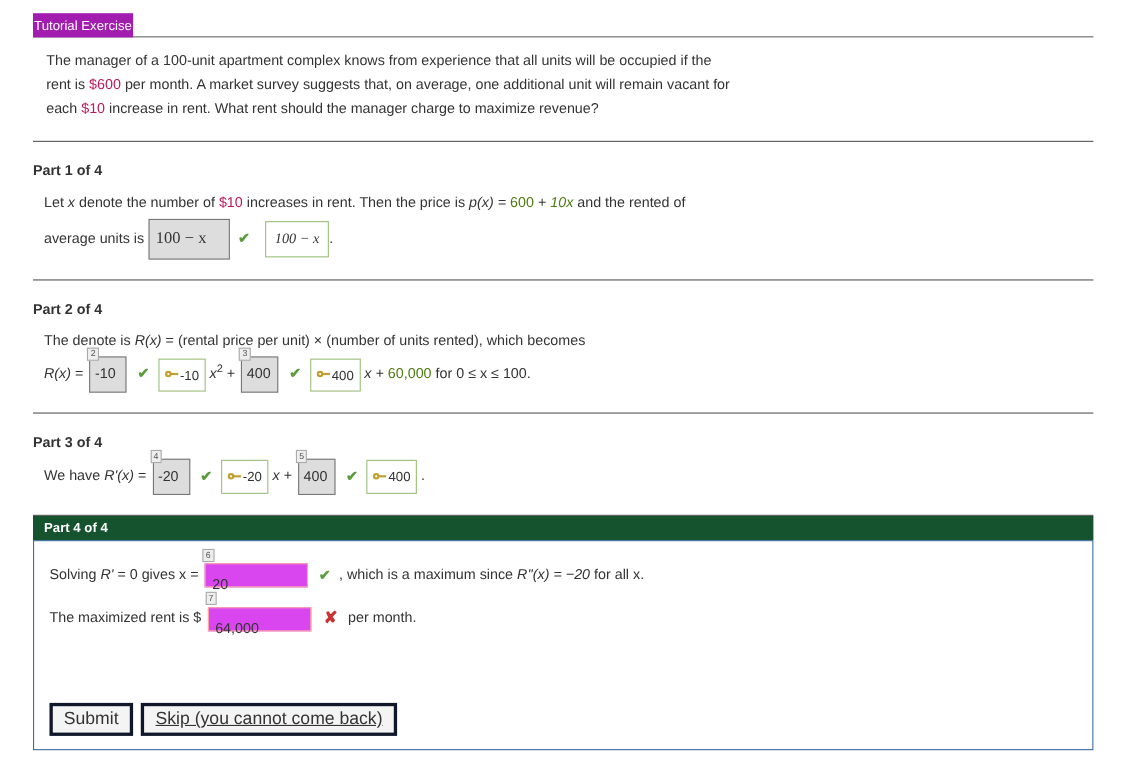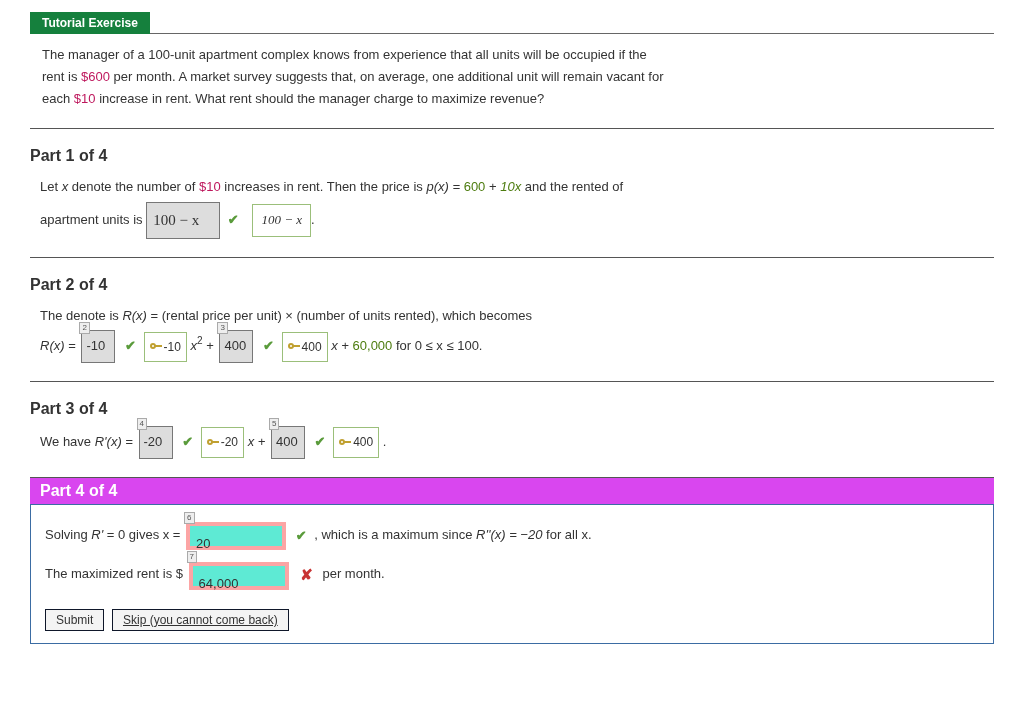--- a/index.html
+++ b/index.html
@@ -4,42 +4,42 @@
 <style>
   body {
     font-family: Verdana, Arial, sans-serif;
     font-size: 13px;
     color: #333;
     background: #fff;
     margin: 0;
     padding: 12px 30px;
   }
   .section-header {
-    background: #15803d;
+    background: #a21caf;
     color: #fff;
-    font-weight: bold;
-    padding: 4px 12px;
+    font-weight: normal;
+    padding: 4px 1px;
     display: inline-block;
     font-size: 12px;
   }
   .header-row {
     border-bottom: 1px solid #666;
     margin-bottom: 10px;
   }
   .header-row .section-header {
     margin-bottom: -1px;
   }
   .problem-text {
     line-height: 1.7;
     margin: 10px 0 9px 12px;
   }
   .money { color: #be185d; }
   .red   { color: #4d7c0f; }
   .hr { border: none; border-top: 1px solid #555; margin: 18px 0; }
-  .part-label { font-weight: bold; font-size: 16px; margin: 18px 0 8px 0; }
+  .part-label { font-weight: bold; font-size: 13px; margin: 18px 0 8px 0; }
   .part-body { margin-left: 10px; line-height: 2.2; }
   .ital { font-style: italic; }
   .answer-box {
     display: inline-block;
     border: 1px solid #777;
     background: #ddd;
     padding: 1px 6px;
     min-width: 60px;
     font-family: Georgia, serif;
     font-size: 15px;
@@ -117,48 +117,49 @@
     background: #c0a030;
   }
   .green-key {
     display: inline-block;
     border: 1px solid #9bbf7a;
     padding: 1px 5px;
     font-size: 12px;
     vertical-align: middle;
   }
   .active-part-header {
-    background: #d946ef;
+    background: #14532d;
     color: #fff;
     font-weight: bold;
-    font-size: 16px;
+    font-size: 12px;
     padding: 4px 10px;
   }
   .active-part-box {
     border: 1px solid #3b6ca3;
     padding: 14px 14px 12px 14px;
   }
   .text-input {
     display: inline-block;
-    border: 4px solid #fca5a5;
-    background: #5eead4;
+    border: 1px solid #fca5a5;
+    background: #d946ef;
     padding: 2px 6px;
     min-width: 80px;
     height: 16px;
     vertical-align: middle;
     font-size: 13px;
   }
   .btn {
     display: inline-block;
-    border: 1px solid #0f172a;
+    border: 3px solid #0f172a;
     background: #f4f4f4;
     padding: 3px 10px;
-    font-size: 12px;
+    font-size: 16px;
     margin-right: 4px;
     cursor: pointer;
+    margin-top: 43px;
   }
   .btn-link { text-decoration: underline; text-align: center; }
   sup { font-size: 10px; vertical-align: super; }
 </style>
 </head>
 <body>
 
 <div class="header-row">
   <div class="section-header">Tutorial Exercise</div>
 </div>
@@ -180,21 +181,21 @@
   <span>Let </span>
   <span class="ital">x</span>
   <span> denote the number of </span>
   <span class="money">$10</span>
   <span> increases in rent. Then the price is  </span>
   <span class="ital">p(x) = </span>
   <span class="red">600</span>
   <span> + </span>
   <span class="red ital">10x</span>
   <span>  and the rented of</span><br>
-  <span>apartment units is </span>
+  <span>average units is </span>
   <span class="answer-box">100 − x</span>
   <span class="check">✔</span>
   <span class="feedback-box"><span class="ital">100 − x</span></span><span>.</span>
 </div>
 
 <hr class="hr">
 
 <div class="part-label">Part 2 of 4</div>
 <div class="part-body">
   <span>The denote is </span>

